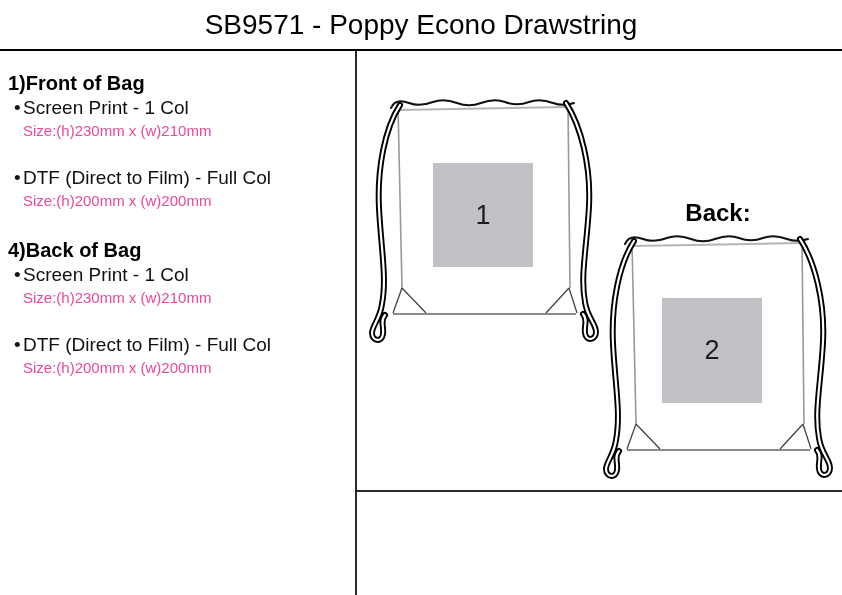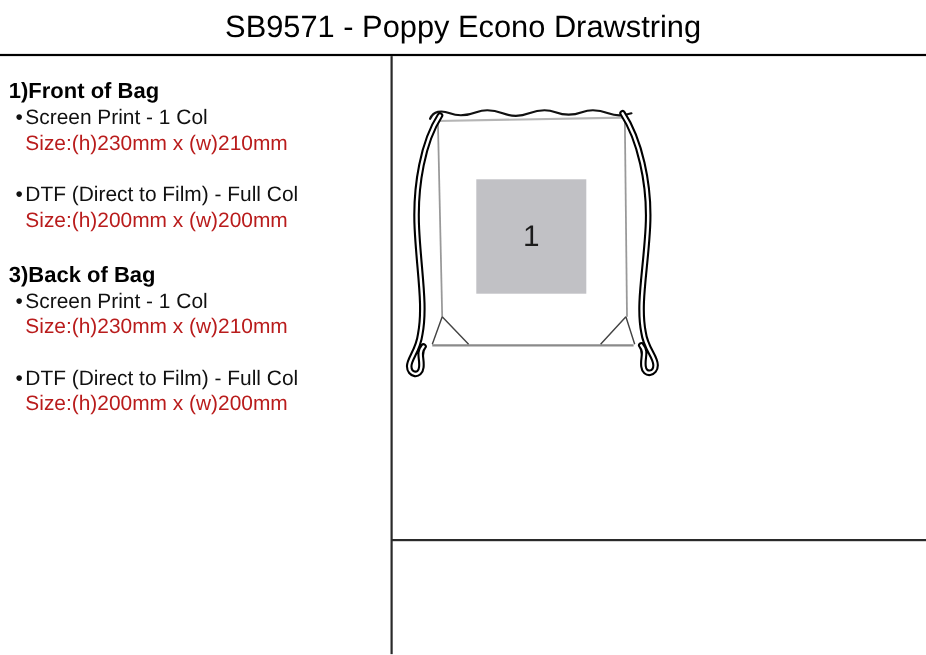--- a/index.html
+++ b/index.html
@@ -61,23 +61,23 @@
   .spec-item + .spec-item { margin-top: 24px; }
   .item-label {
     font-size: 19px;
     line-height: 23px;
     color: #111;
     display: flex;
     align-items: baseline;
   }
   .bullet { width: 9px; display: inline-block; }
   .item-size {
-    font-size: 19px;
+    font-size: 15px;
     line-height: 23px;
-    color: #b91c1c;
+    color: #ec4899;
     padding-left: 9px;
   }
 
   
   .bag-figure { position: absolute; }
   .bag-figure.front { left: 368px; top: 62px; width: 232px; height: 286px; }
   .bag-figure.back  { left: 602px; top: 200px; width: 232px; height: 286px; }
   .bag-caption {
     position: absolute;
     top: 0; left: 0; right: 0;
@@ -125,21 +125,21 @@
       <div class="spec-item">
         <div class="item-label">
           <span class="bullet">•</span>
           <span>DTF (Direct to Film) - Full Col</span>
         </div>
         <div class="item-size">Size:(h)200mm x (w)200mm</div>
       </div>
     </div>
 
     <div class="spec-section">
-      <div class="spec-heading">3)Back of Bag</div>
+      <div class="spec-heading">4)Back of Bag</div>
       <div class="spec-item">
         <div class="item-label">
           <span class="bullet">•</span>
           <span>Screen Print - 1 Col</span>
         </div>
         <div class="item-size">Size:(h)230mm x (w)210mm</div>
       </div>
       <div class="spec-item">
         <div class="item-label">
           <span class="bullet">•</span>
@@ -167,14 +167,30 @@
 
       <path d="M 32,13 C 17,36 9,76 11,116 C 13,156 19,186 14,212 C 12,227 4,234 4,241 C 4,249 14,251 15,242 C 16,234 12,229 17,223" stroke="#000000" stroke-width="6" stroke-linecap="round"></path>
       <path d="M 32,13 C 17,36 9,76 11,116 C 13,156 19,186 14,212 C 12,227 4,234 4,241 C 4,249 14,251 15,242 C 16,234 12,229 17,223" stroke="#ffffff" stroke-width="2.2" stroke-linecap="round"></path>
 
       <path d="M 198,11 C 213,34 223,74 221,114 C 219,154 212,184 217,210 C 219,225 228,232 228,240 C 228,248 218,250 217,241 C 216,233 220,228 215,222" stroke="#000000" stroke-width="6" stroke-linecap="round"></path>
       <path d="M 198,11 C 213,34 223,74 221,114 C 219,154 212,184 217,210 C 219,225 228,232 228,240 C 228,248 218,250 217,241 C 216,233 220,228 215,222" stroke="#ffffff" stroke-width="2.2" stroke-linecap="round"></path>
     </svg>
     <div class="print-area">1</div>
   </div>
 
+  <div class="bag-figure back">
+    <div class="bag-caption">Back:</div>
+    <svg class="bag-svg" width="232" height="252" viewBox="0 0 232 252" fill="none">
+      <line x1="30" y1="18" x2="199" y2="15" stroke="#b5b5b5" stroke-width="2"></line>
+      <line x1="30" y1="14" x2="34" y2="196" stroke="#999999" stroke-width="1.6"></line>
+      <line x1="200" y1="13" x2="202" y2="196" stroke="#999999" stroke-width="1.6"></line>
+      <line x1="25" y1="222" x2="208" y2="222" stroke="#8a8a8a" stroke-width="2"></line>
+      <path d="M 34,196 L 25,221 M 34,196 L 58,221 M 201,196 L 209,221 M 201,196 L 178,221" stroke="#444444" stroke-width="1.3"></path>
+      <path d="M 23,16 C 26,9 33,8 41,11 C 49,14 57,13 65,10 C 73,7 81,8 89,11 C 97,14 105,14 113,11 C 121,8 129,7 137,10 C 145,13 153,13 161,10 C 169,7 177,8 185,11 C 193,14 200,13 206,11" stroke="#111111" stroke-width="2" stroke-linecap="round"></path>
+      <path d="M 32,13 C 17,36 9,76 11,116 C 13,156 19,186 14,212 C 12,227 4,234 4,241 C 4,249 14,251 15,242 C 16,234 12,229 17,223" stroke="#000000" stroke-width="6" stroke-linecap="round"></path>
+      <path d="M 32,13 C 17,36 9,76 11,116 C 13,156 19,186 14,212 C 12,227 4,234 4,241 C 4,249 14,251 15,242 C 16,234 12,229 17,223" stroke="#ffffff" stroke-width="2.2" stroke-linecap="round"></path>
+      <path d="M 198,11 C 213,34 223,74 221,114 C 219,154 212,184 217,210 C 219,225 228,232 228,240 C 228,248 218,250 217,241 C 216,233 220,228 215,222" stroke="#000000" stroke-width="6" stroke-linecap="round"></path>
+      <path d="M 198,11 C 213,34 223,74 221,114 C 219,154 212,184 217,210 C 219,225 228,232 228,240 C 228,248 218,250 217,241 C 216,233 220,228 215,222" stroke="#ffffff" stroke-width="2.2" stroke-linecap="round"></path>
+    </svg>
+    <div class="print-area">2</div>
+  </div>
 
 </div>
 
 </body></html>

